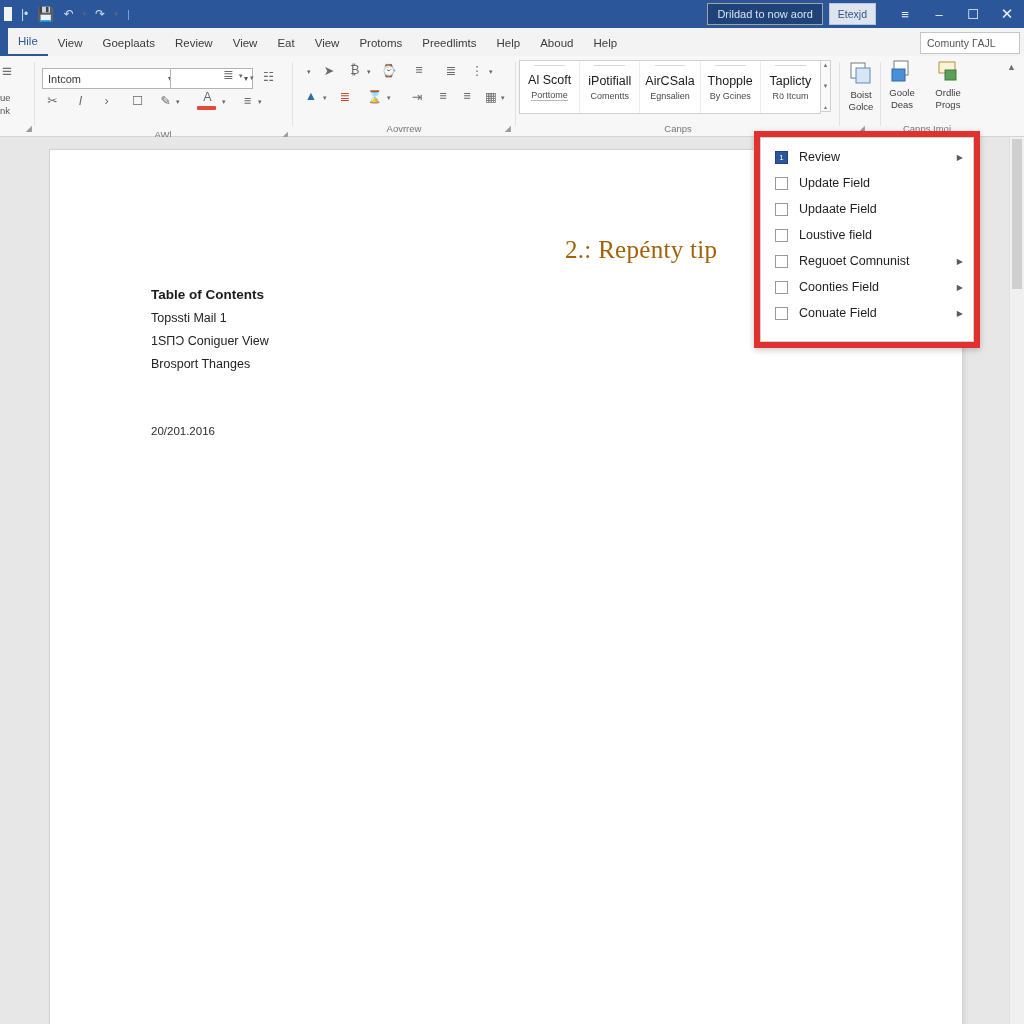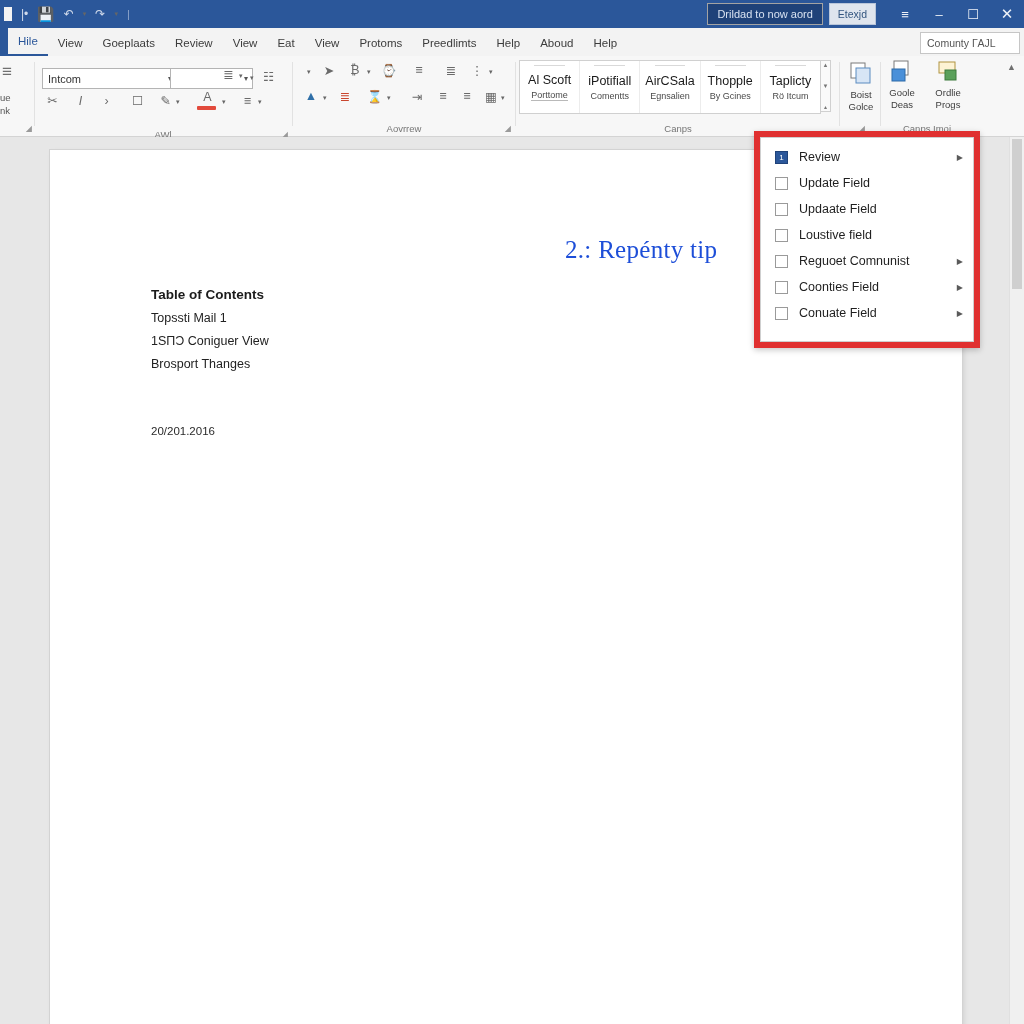--- a/index.html
+++ b/index.html
@@ -133,21 +133,21 @@
   
   .workspace{
     position:absolute;left:0;top:137px;width:1024px;height:887px;
     background:#e7e7e7;
   }
   .page{
     position:absolute;left:50px;top:13px;width:912px;height:880px;
     background:#fff;box-shadow:0 0 0 1px #d3d3d3, 2px 2px 5px rgba(0,0,0,.1);
   }
   .doc-heading{
-    position:absolute;left:515px;top:86px;font-size:25px;color:#1d4ed8;
+    position:absolute;left:515px;top:86px;font-size:25px;color:#a16207;
     font-family:"Liberation Serif","DejaVu Serif",serif;
     letter-spacing:.3px;filter:blur(.3px);white-space:nowrap;
   }
   .toc{position:absolute;left:101px;top:137px;width:330px;}
   .toc-title{font-size:13.5px;font-weight:bold;color:#1b1b1b;filter:blur(.25px);}
   .toc-line{font-size:12.5px;color:#222;margin-top:9px;filter:blur(.3px);white-space:nowrap;}
   .doc-date{
     position:absolute;left:101px;top:275px;font-size:11.5px;color:#2a2a2a;
     filter:blur(.3px);
   }

